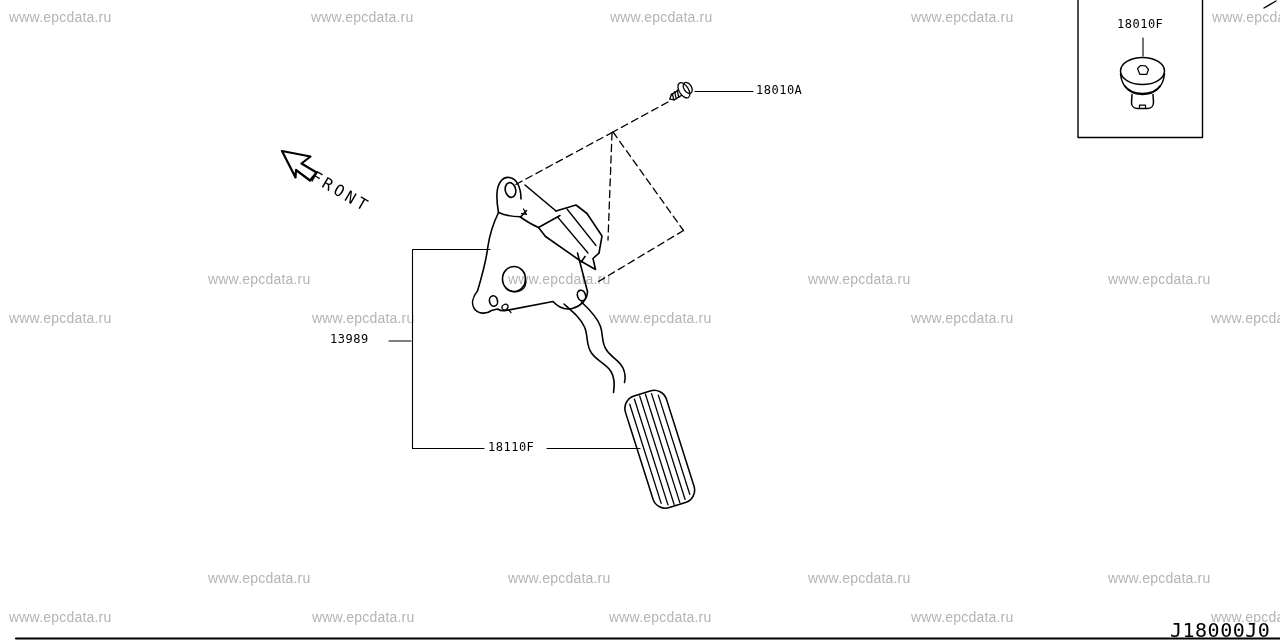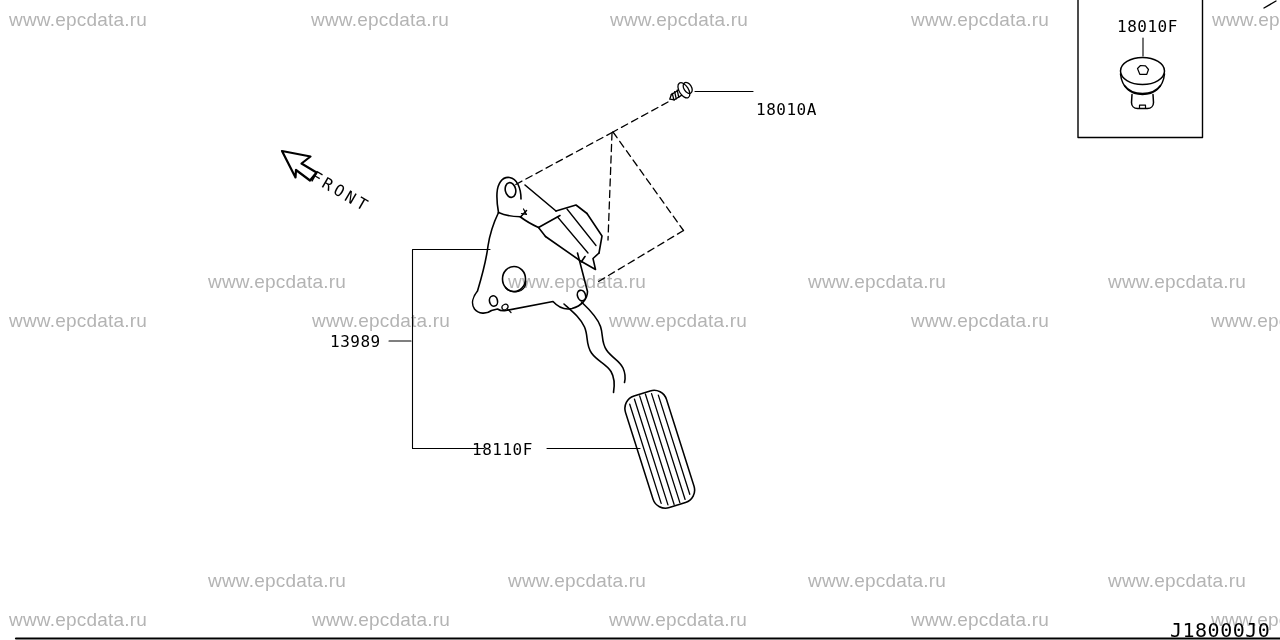--- a/index.html
+++ b/index.html
@@ -3,28 +3,28 @@
 <meta charset="utf-8">
 <style>
   html,body{margin:0;padding:0;}
   body{
     position:relative;width:1280px;height:640px;overflow:hidden;
     background:#ffffff;font-family:"DejaVu Sans Mono","Liberation Mono",monospace;
   }
   .wm{
     position:absolute;z-index:1;
     font-family:"Liberation Sans","DejaVu Sans",sans-serif;
-    font-size:19px;color:#b4b4b4;white-space:nowrap;letter-spacing:0.2px;
+    font-size:14px;color:#b4b4b4;white-space:nowrap;letter-spacing:0.2px;
     user-select:none;
   }
   #art{position:absolute;left:0;top:0;z-index:2;}
   .plabel{
     position:absolute;z-index:3;color:#000;
     font-family:"DejaVu Sans Mono","Liberation Mono",monospace;
-    font-size:16px;letter-spacing:0.5px;white-space:nowrap;
+    font-size:12px;letter-spacing:0.5px;white-space:nowrap;
   }
   .code{
     position:absolute;z-index:3;color:#000;
     font-family:"DejaVu Sans Mono","Liberation Mono",monospace;
     font-size:20px;letter-spacing:0.5px;white-space:nowrap;
   }
   .front{
     position:absolute;z-index:3;color:#000;
     font-family:"DejaVu Sans Mono","Liberation Mono",monospace;
     font-size:16px;letter-spacing:3.5px;white-space:nowrap;
@@ -142,20 +142,20 @@
       <g transform="translate(659.75,449.25) rotate(-17.6)">
         <rect x="-21.5" y="-58.5" width="43" height="117" rx="13"></rect>
         <path d="M-15,-52 V52 M-9,-55.5 V55.5 M-3,-57 V57 M3,-57 V57 M9,-55.5 V55.5 M15,-52 V52" stroke-width="1.3"></path>
       </g>
     </g>
 
     <path d="M16,638.5 H1280" stroke-width="2.2"></path>
   </g>
 </svg>
 
-<div class="plabel" style="left:756px;top:100px">18010A</div>
+<div class="plabel" style="left:756px;top:83px">18010A</div>
 <div class="plabel" style="left:330px;top:332px">13989</div>
-<div class="plabel" style="left:472px;top:440px">18110F</div>
+<div class="plabel" style="left:488px;top:440px">18110F</div>
 <div class="plabel" style="left:1117px;top:17px">18010F</div>
 
 <div class="front" style="left:317px;top:167px">FRONT</div>
 
 <div class="code" style="left:1170px;top:618px">J18000J0</div>
 
 </body></html>

